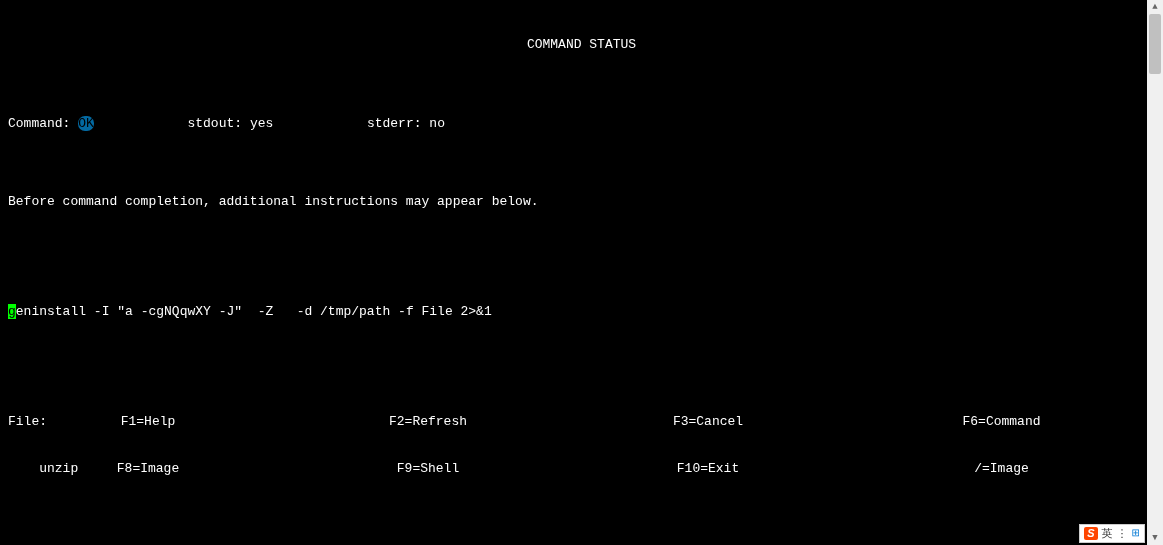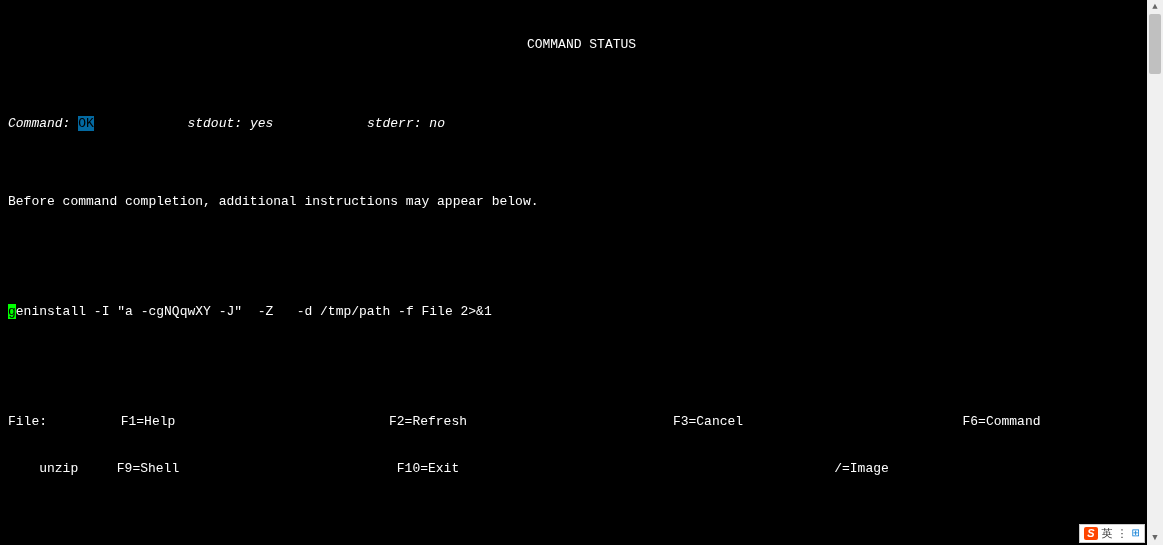--- a/index.html
+++ b/index.html
@@ -27,20 +27,21 @@
     .title-line {
       text-align: center;
       margin-bottom: 16px;
     }
     .status-line {
       margin-bottom: 16px;
     }
     .highlight {
       background: #0369a1;
       color: #000;
+      border-radius: 7px;
     }
     .cursor-highlight {
       background: #00ff00;
       color: #000;
     }
     .body-line {
       min-height: 16px;
     }
     .footer {
       position: absolute;
@@ -107,21 +108,21 @@
       color: #fff;
       font-weight: bold;
       padding: 0 3px;
       border-radius: 2px;
       font-style: italic;
     }
     .ime-grid {
       color: #0078d4;
       font-size: 10px;
     }
-    .inline-block { display: inline; font-style: italic; }
+    .inline-block { display: inline; }
   </style>
 </head>
 <body>
 
 <div class="terminal">
   <div class="title-line">COMMAND STATUS</div>
 
   <div class="status-line"><span class="inline-block">Command: </span><span class="highlight">OK</span><span class="inline-block">            </span><span class="inline-block">stdout: </span><span class="inline-block">yes</span><span class="inline-block">            </span><span class="inline-block">stderr: </span><span class="inline-block">no</span></div>
 
   <div class="body-line">Before command completion, additional instructions may appear below.</div>
@@ -143,20 +144,21 @@
   
 
   <div class="footer">
     <div class="footer-row">
       <div class="footer-col">F1=Help</div>
       <div class="footer-col">F2=Refresh</div>
       <div class="footer-col">F3=Cancel</div>
       <div class="footer-col">F6=Command</div>
     </div>
     <div class="footer-row">
+      <div class="footer-col">F8=Image</div>
       <div class="footer-col">F9=Shell</div>
       <div class="footer-col">F10=Exit</div>
       <div class="footer-col">/=Image</div>
     </div>
     <div class="footer-row">
       <div class="footer-col"></div>
       <div class="footer-col"></div>
       <div class="footer-col"></div>
     </div>
   </div>

